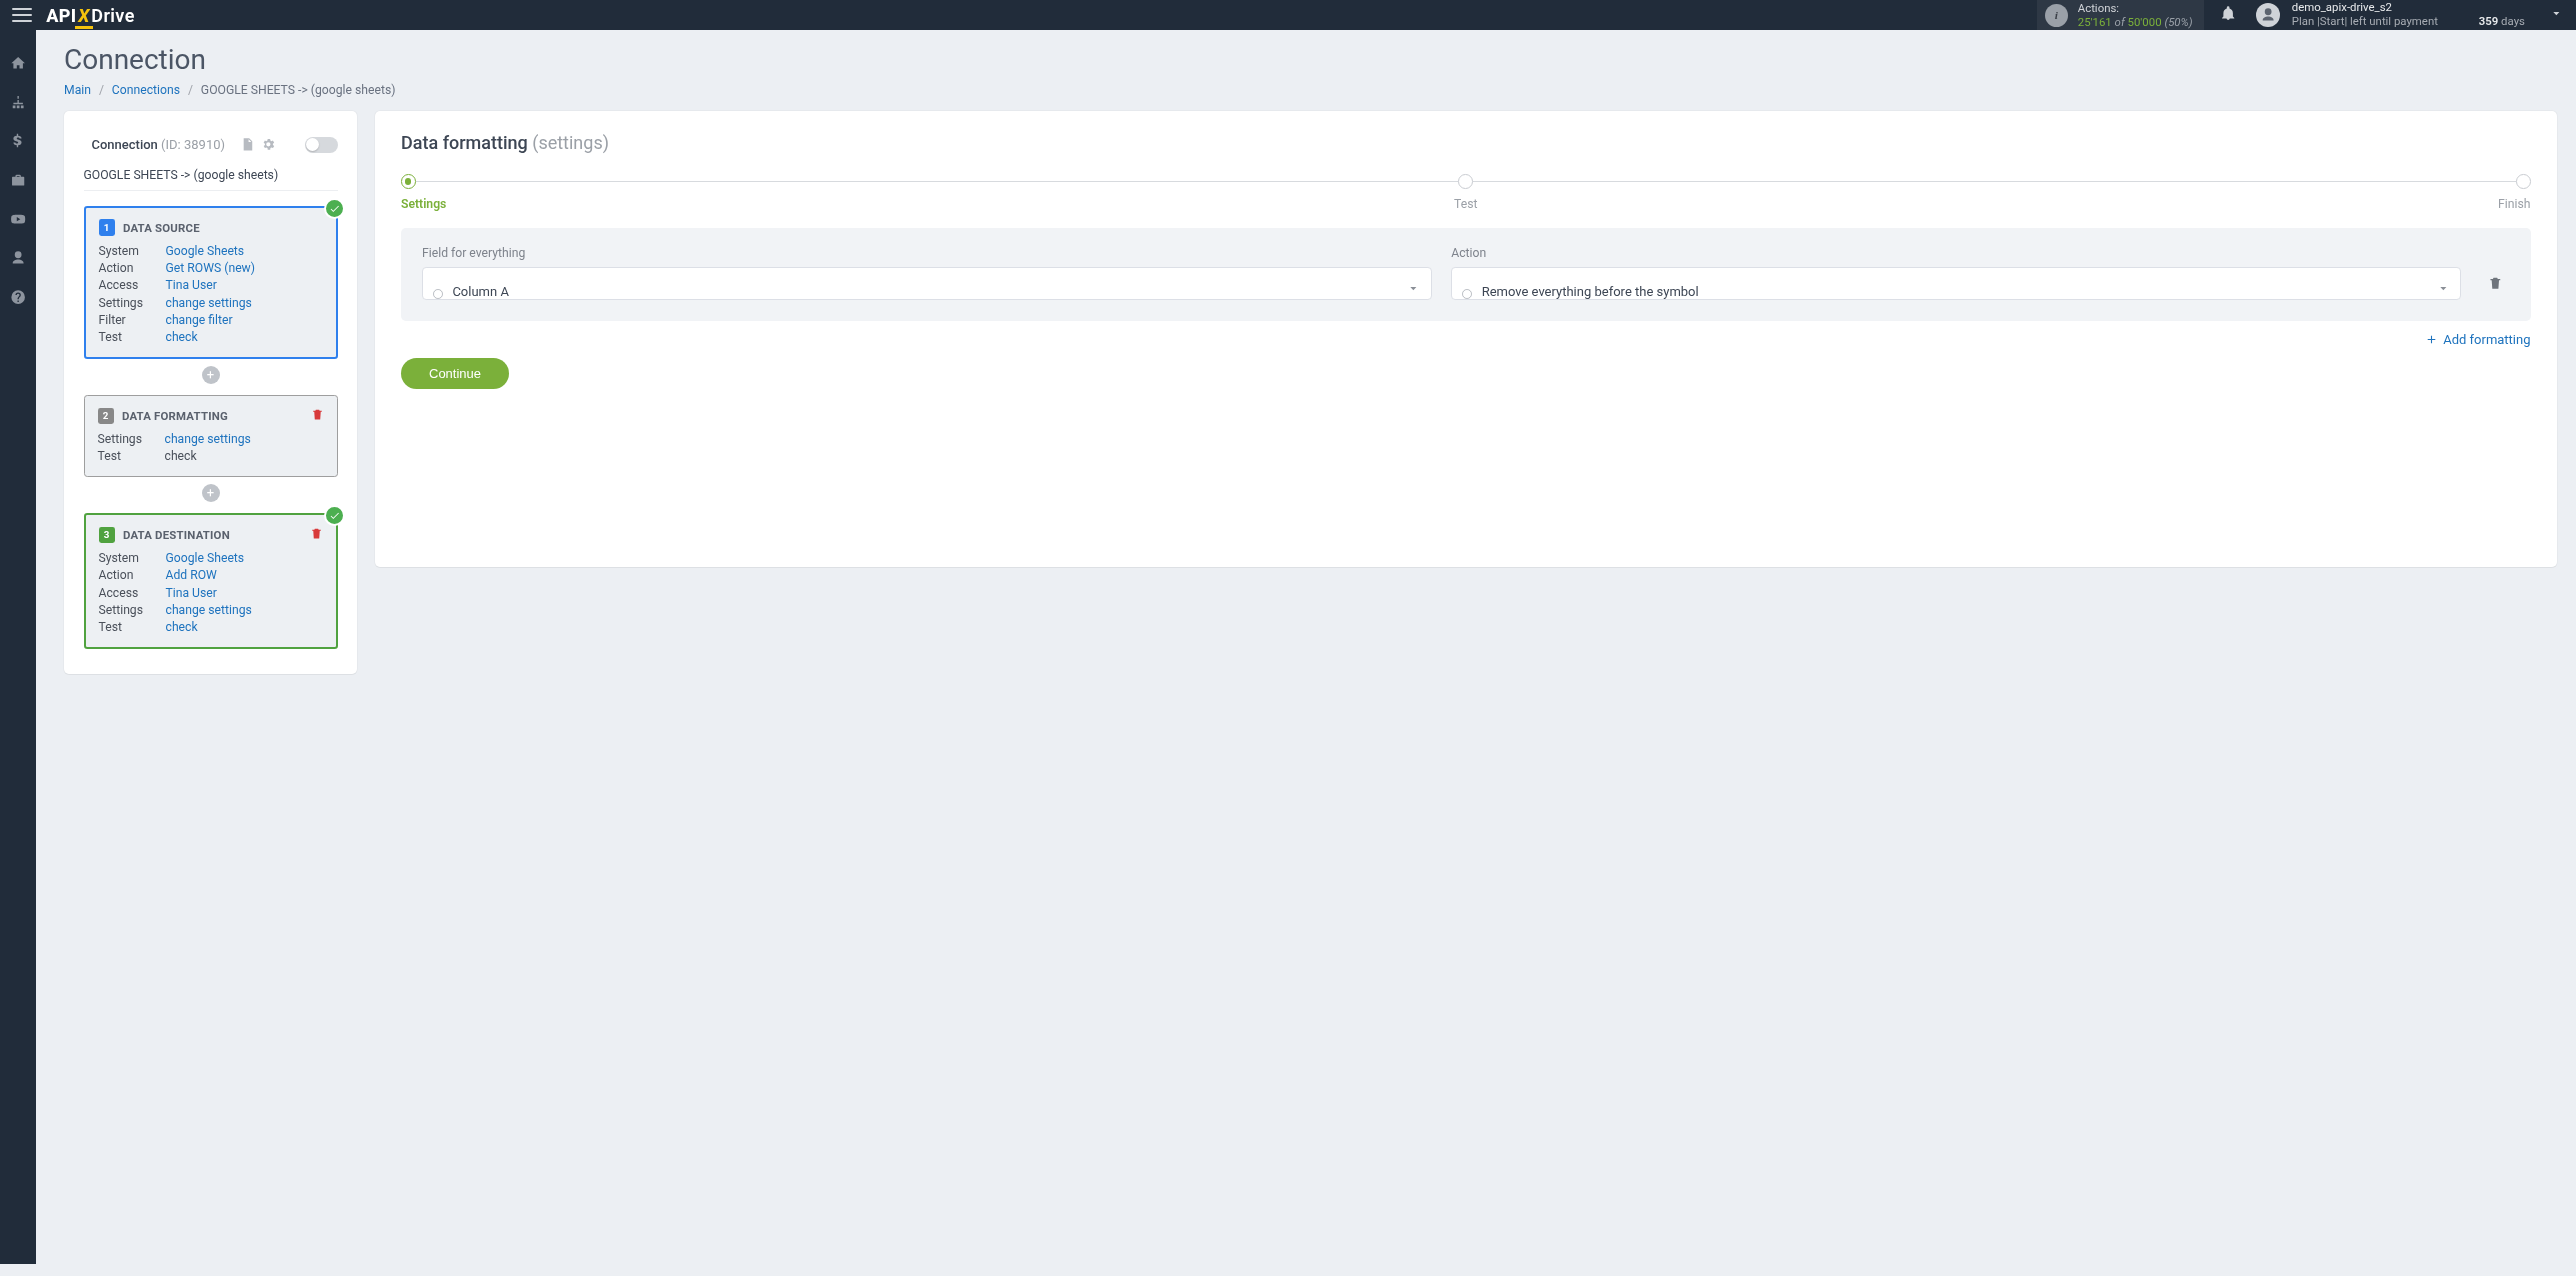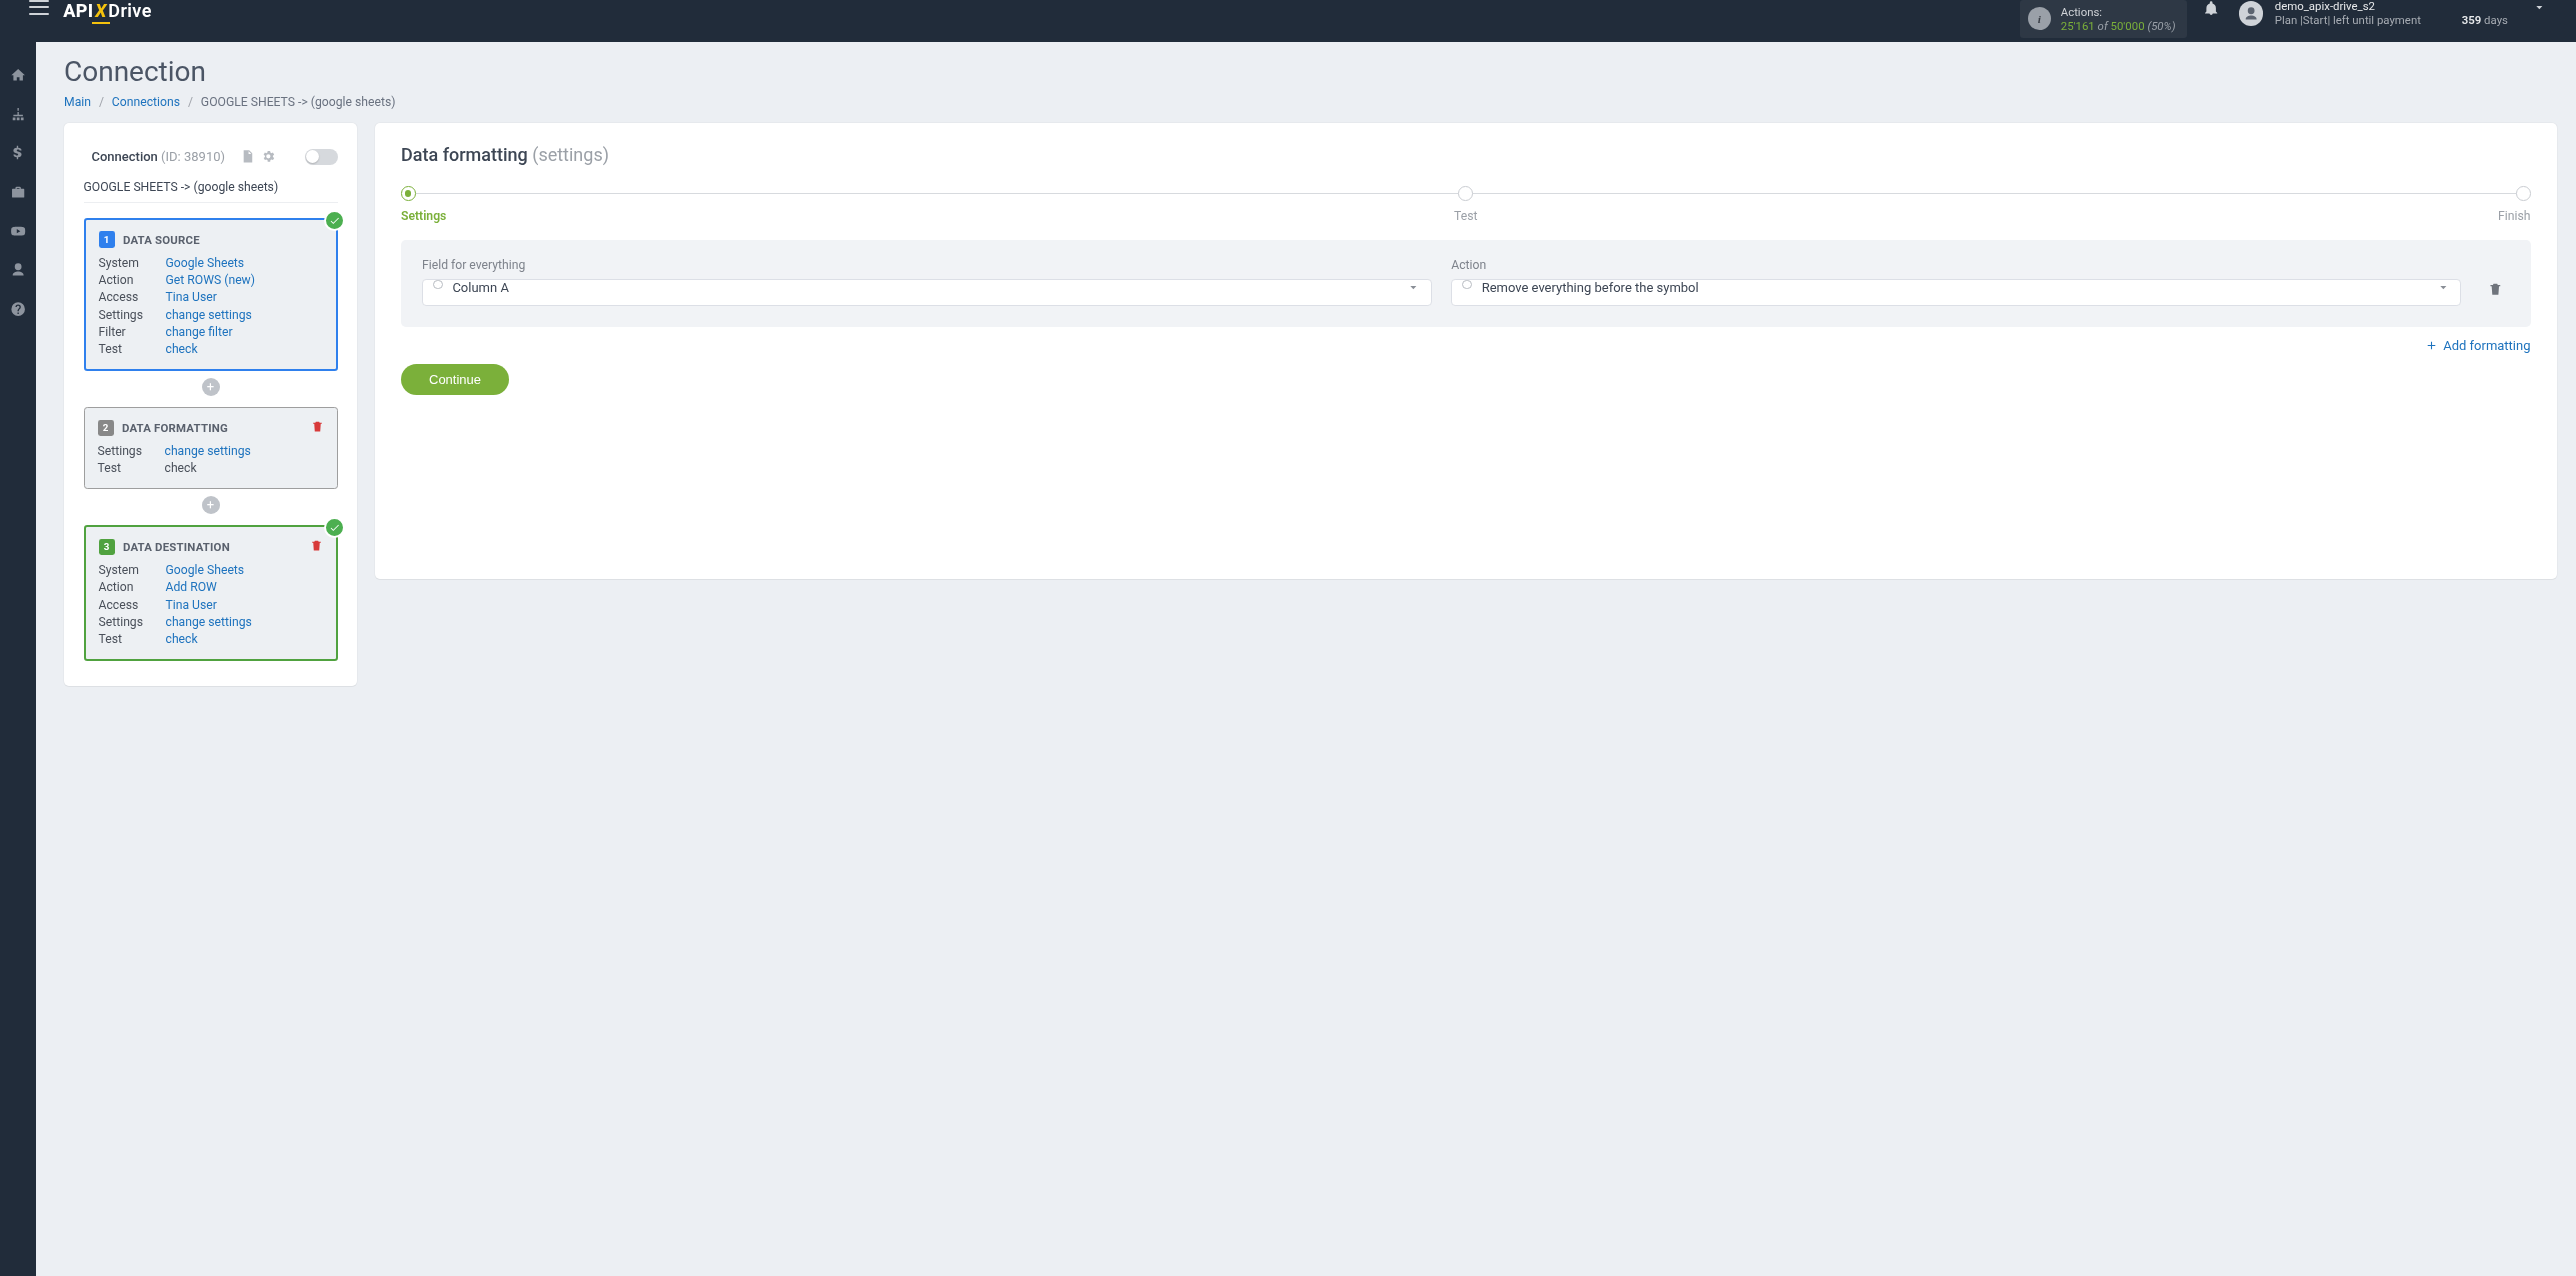--- a/index.html
+++ b/index.html
@@ -17,21 +17,21 @@
     --gray-border: #9e9e9e;
     --panel-bg: #f7f9fc;
     --row-bg: #edf0f3;
     --bg: #eceff3;
   }
   * { box-sizing: border-box; }
   html, body { margin:0; padding:0; font-family: "Segoe UI", Roboto, Arial, sans-serif; background: var(--bg); color: var(--text); font-size:13px; }
   a.link { color: var(--link); text-decoration:none; cursor:pointer; }
 
   
-  .topbar { background: var(--dark); color:#fff; height:42px; display:flex; align-items:flex-start; padding:0 29px; }
+  .topbar { background: var(--dark); color:#fff; height:30px; display:flex; align-items:center; padding:0 12px; }
   .burger { width:19.5px; height:14.7px; display:flex; flex-direction:column; justify-content:space-between; cursor:pointer; margin-right:14.7px; }
   .burger span { display:block; height:2px; background:#cfd3d8; border-radius:1.6px; }
   .logo { font-weight:800; font-size:18px; letter-spacing:0.4px; display:flex; align-items:center; }
   .logo .api { color:#fff; }
   .logo .x { color: var(--yellow); font-style:italic; position:relative; padding:0 1.6px;}
   .logo .x::after { content:""; position:absolute; left:-1.6px; right:-1.6px; bottom:-3.3px; height:2.4px; background:var(--yellow);}
   .logo .drive { color:#fff; font-weight:600; }
   .top-spacer { flex:1; }
   .actions-pill { background: rgba(255,255,255,0.06); border-radius:3.3px; padding:4.9px 11.4px 4.9px 8.1px; display:flex; align-items:center; gap:9.8px; margin-right:16.3px; font-size:11.4px;}
   .info-circle { width:23px; height:23px; border-radius:50%; background:#9aa0a8; color:#3a3f47; display:flex; align-items:center; justify-content:center; font-weight:900; font-style:italic; font-family:Georgia,serif;}
@@ -112,21 +112,21 @@
   .s-dot.active::after{content:""; position:absolute; inset:3.3px; border-radius:50%; background:var(--green);}
   .s-label { margin-top:8.1px; font-size:12.2px; color:#9ba0a7;}
   .s-label.active { color:var(--green); font-weight:600;}
 
   .settings-panel { background: #f1f3f6; border-radius:4.9px; padding:18px 21px 21px; }
   .form-row { display:flex; gap:19.5px; align-items:flex-end;}
   .form-group { display:flex; flex-direction:column; gap:6.5px;}
   .form-group.half { flex:1; }
   .form-group.sym { width:147px; }
   .form-label { font-size:12.2px; color:#7e838c;}
-  .select { background:#fff; border:0.8px solid var(--border); border-radius:4.1px; height:27px; display:flex; align-items:flex-start; padding:0 9.8px; gap:9.8px; cursor:pointer; position:relative;}
+  .select { background:#fff; border:0.8px solid var(--border); border-radius:4.1px; height:33px; display:flex; align-items:flex-end; padding:0 9.8px; gap:9.8px; cursor:pointer; position:relative;}
   .radio-dot { width:9.8px; height:9.8px; border:1.6px solid #b8bcc2; border-radius:50%;}
   .select-text { flex:1; font-size:13px; color:#3d4654;}
   .chev { color:#8a8f97;}
   .text-input { background:#fff; border:0.8px solid var(--border); border-radius:4.1px; height:33px; padding:0 11.4px; font-size:13px; color:#3d4654; width:100%; outline:none;}
   .trash-btn { width:29px; height:29px; display:flex; align-items:center; justify-content:center; color:#6f747c; cursor:pointer; margin-bottom:1.6px;}
   .trash-btn svg{width:14.7px;height:14.7px;}
 
   .add-fmt { display:flex; justify-content:flex-end; margin-top:11.4px;}
   .add-fmt a { color:var(--link); font-size:13px; display:flex; align-items:center; gap:4.9px; text-decoration:none;}
   .btn-continue { margin-top:11.4px; background:var(--green); color:#fff; border:none; border-radius:16.3px; height:31px; padding:0 28px; font-size:13px; cursor:pointer;}

